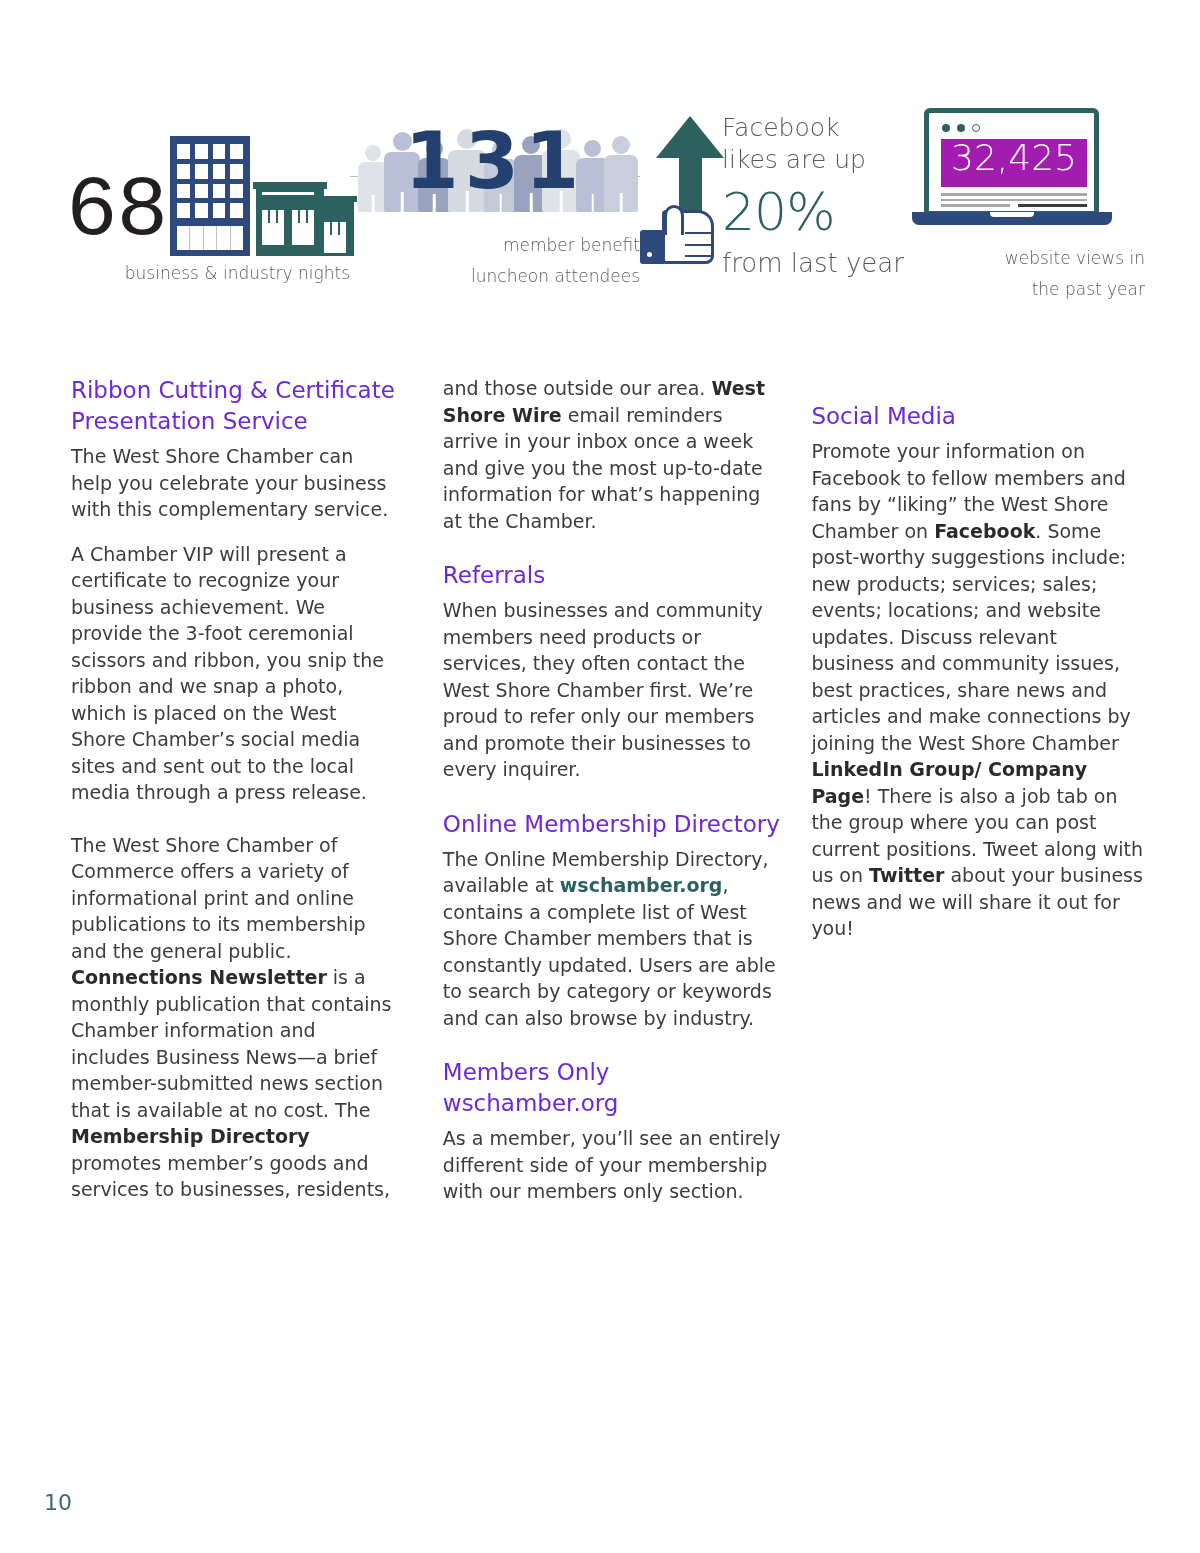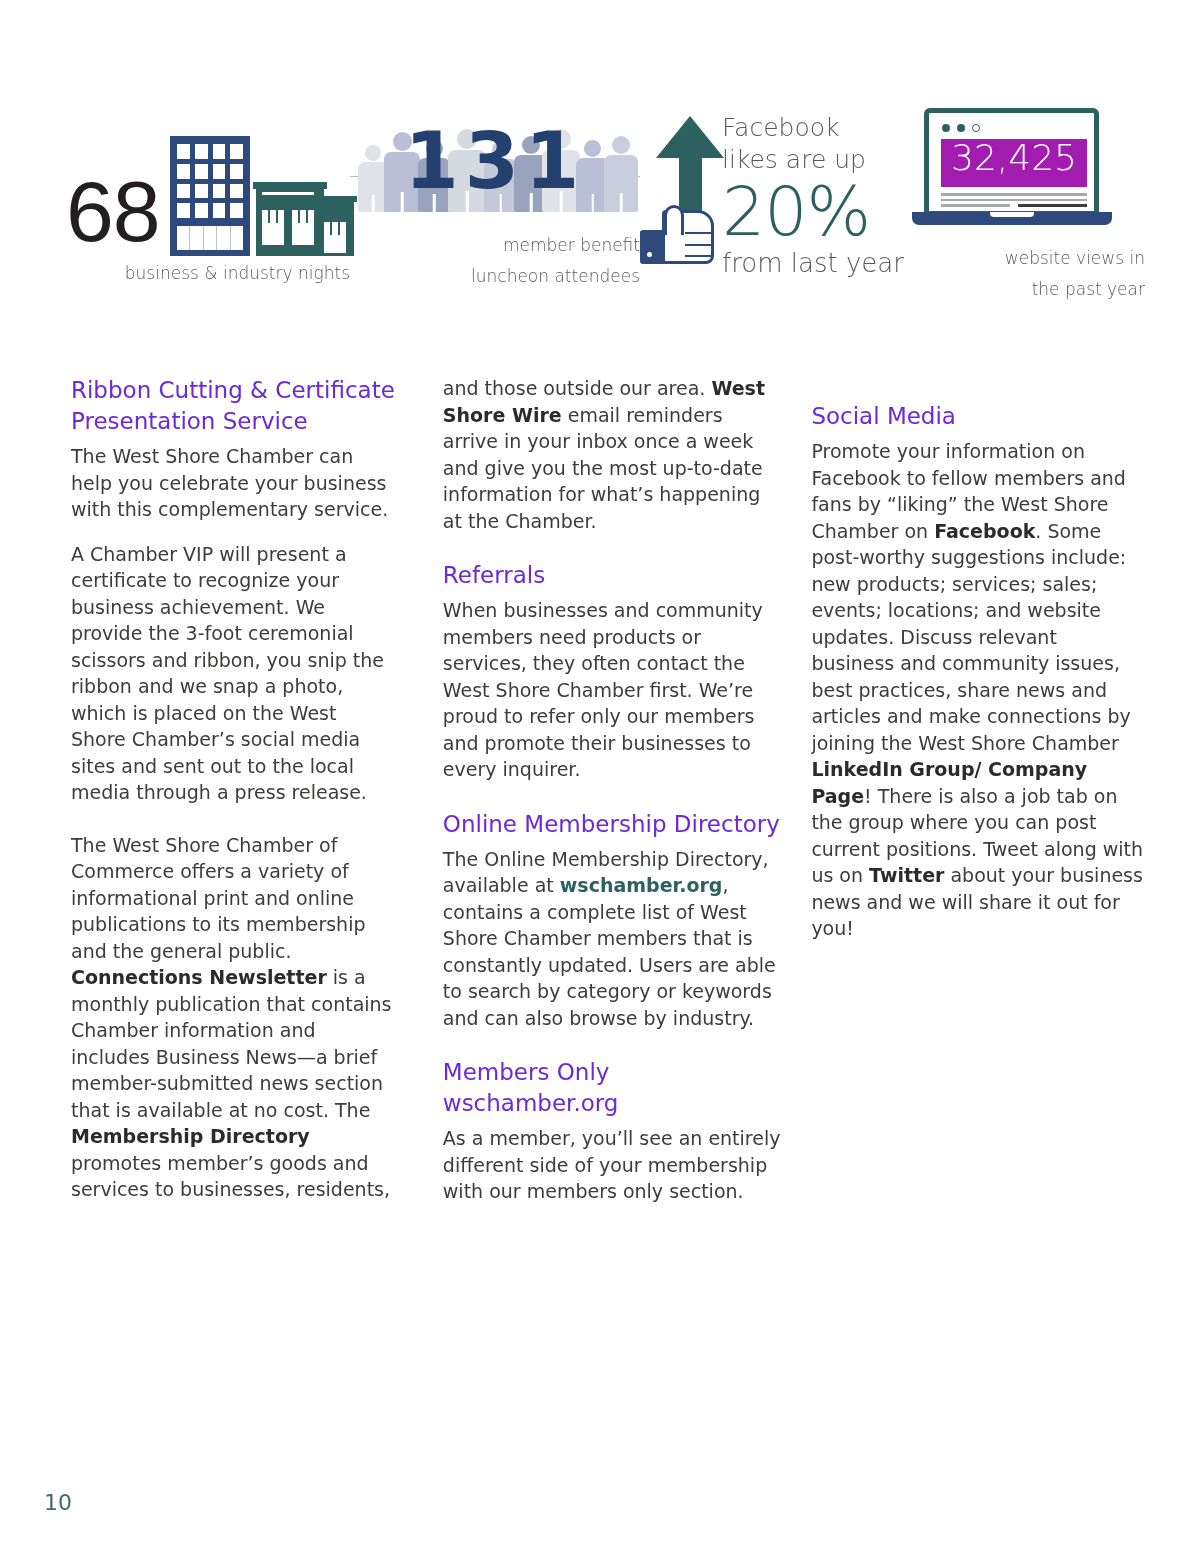--- a/index.html
+++ b/index.html
@@ -43,21 +43,21 @@
 
   .stat-buildings .art {
     position: absolute;
     left: 0; top: 10px;
     width: 290px; height: 145px;
   }
   .big-68 {
     position: absolute;
     left: 6px;
     top: 58px;
-    font-family: Liberation Sans, sans-serif;
+    font-family: Liberation Mono, monospace;
     font-weight: 300;
     font-size: 86px;
     line-height: 86px;
     letter-spacing: -1px;
     color: #231f20;
   }
   .bld-tall {
     position: absolute;
     left: 110px;
     top: 26px;
@@ -263,21 +263,21 @@
     font-family: "DejaVu Sans", sans-serif;
     font-weight: 300;
     font-size: 25px;
     line-height: 32px;
     color: #58595b;
     white-space: nowrap;
   }
   .fb-pct {
     font-family: "DejaVu Sans", sans-serif;
     font-weight: 300;
-    font-size: 68px;
+    font-size: 52px;
     line-height: 68px;
     color: #2c6160;
     margin-top: 2px;
     letter-spacing: -1px;
   }
   .fb-sub {
     font-family: "DejaVu Sans", sans-serif;
     font-weight: 300;
     font-size: 26px;
     line-height: 30px;

